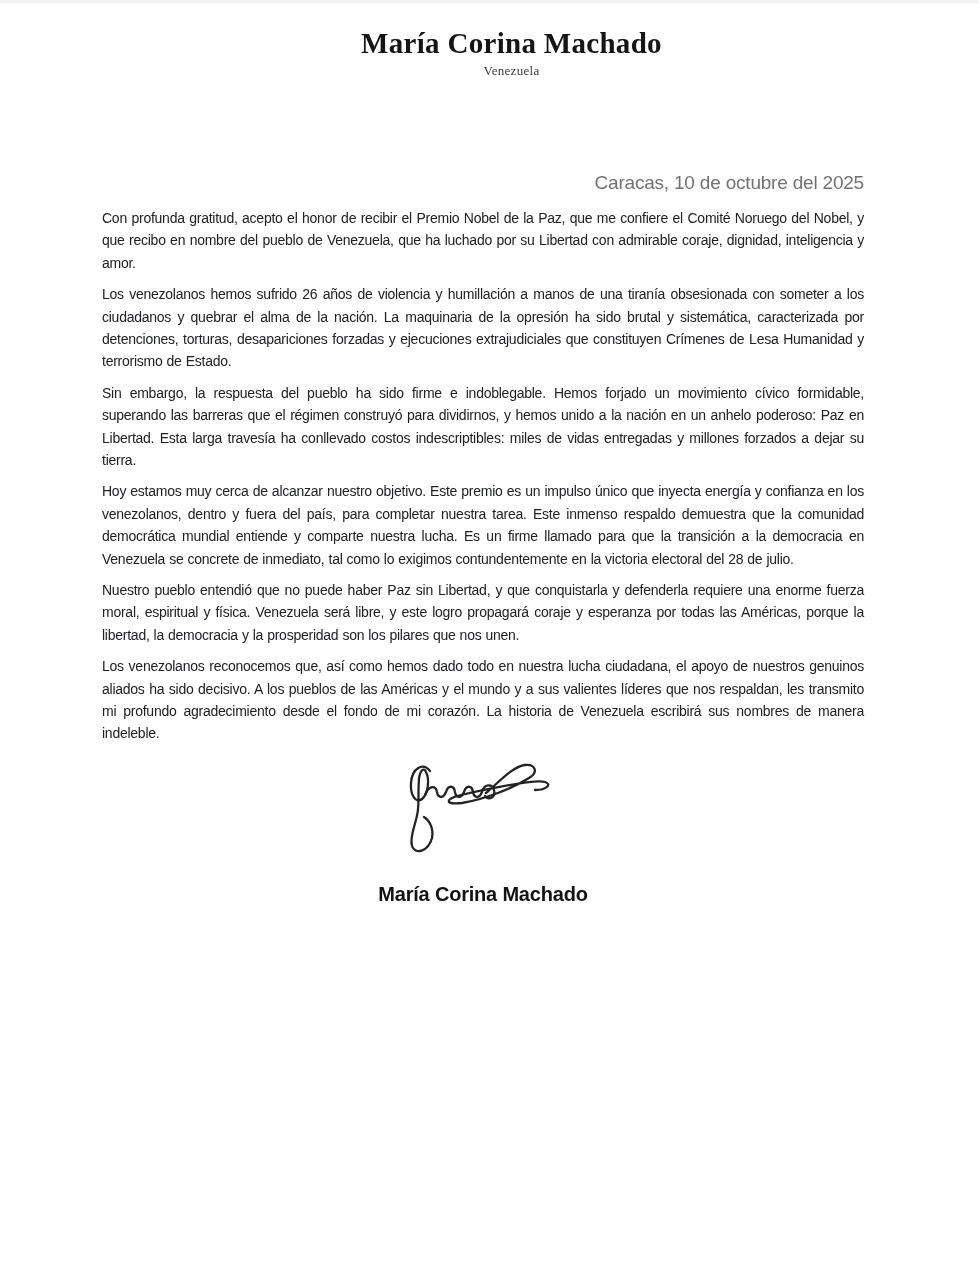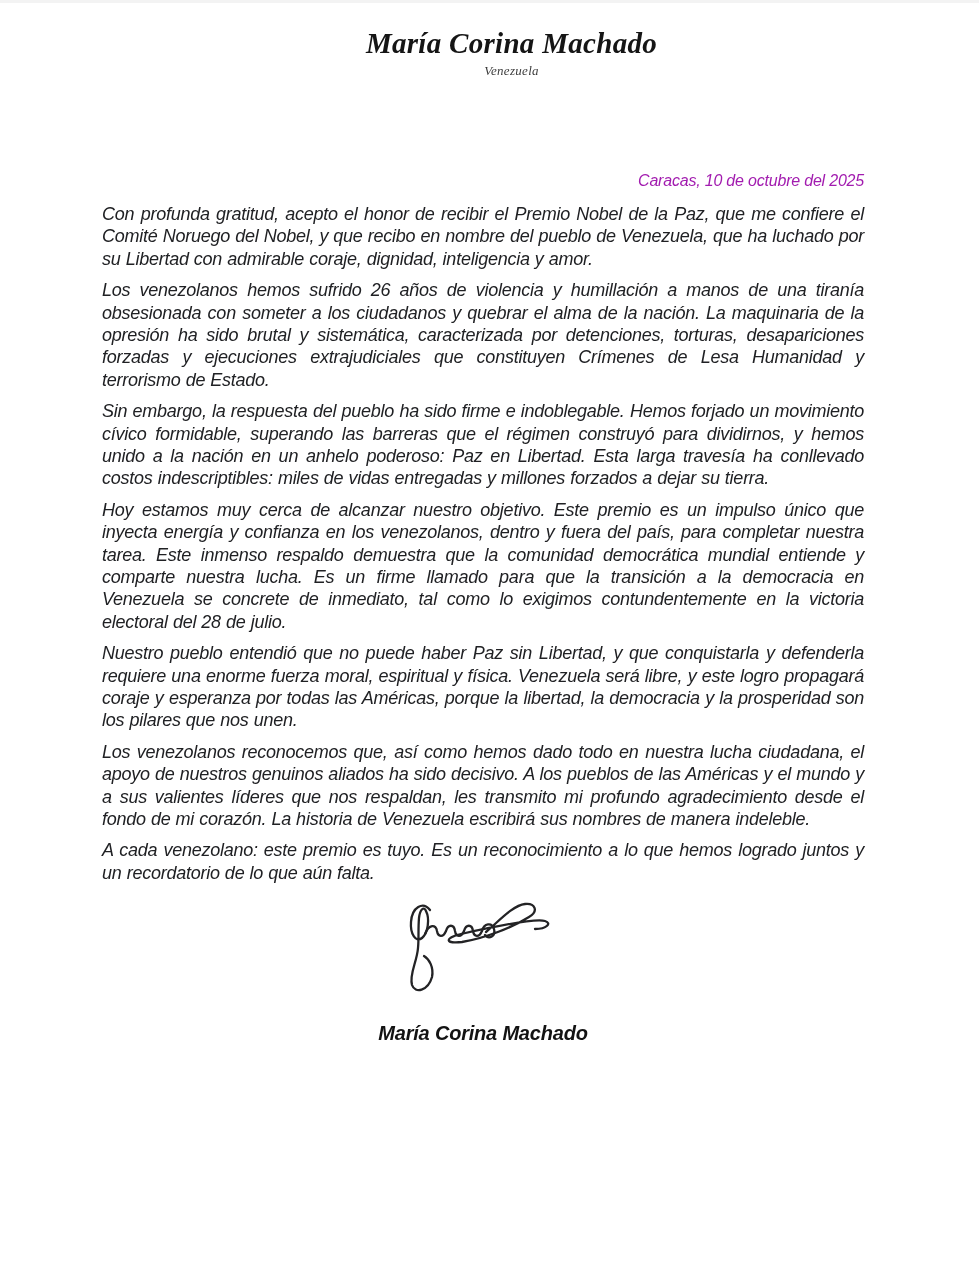--- a/index.html
+++ b/index.html
@@ -9,21 +9,20 @@
     position: relative;
     width: 979px;
     height: 1280px;
     margin: 0 auto;
     background: #ffffff;
     box-sizing: border-box;
     font-family: "Liberation Sans", sans-serif;
     color: #1d1d1f;
     overflow: hidden;
     border-top: 3px solid #f3f3f3;
-    font-style: italic;
   }
   
   .letterhead {
     padding-top: 25px;
     text-align: center;
     font-family: "Liberation Serif", serif;
     transform: translateX(22px);
   }
   .letterhead-name {
     font-size: 29px;
@@ -39,28 +38,28 @@
     letter-spacing: 0.3px;
   }
   
   .content {
     width: 762px;
     margin-left: 102px;
   }
   .date-line {
     margin-top: 93px;
     text-align: right;
-    font-size: 16px;
-    color: #a21caf;
+    font-size: 19px;
+    color: #737373;
     letter-spacing: -0.2px;
   }
   .paragraphs { margin-top: 13px; }
   .para {
     margin: 0 0 9px 0;
-    font-size: 18px;
+    font-size: 14px;
     line-height: 22.4px;
     text-align: justify;
     letter-spacing: -0.25px;
     word-spacing: 0.4px;
     color: #202124;
   }
   
   .sig-block {
     text-align: center;
     margin-top: 14px;
@@ -100,21 +99,20 @@
 
     <div class="date-line">Caracas, 10 de octubre del 2025</div>
 
     <div class="paragraphs">
       <p class="para">Con profunda gratitud, acepto el honor de recibir el Premio Nobel de la Paz, que me confiere el Comité Noruego del Nobel, y que recibo en nombre del pueblo de Venezuela, que ha luchado por su Libertad con admirable coraje, dignidad, inteligencia y amor.</p>
       <p class="para">Los venezolanos hemos sufrido 26 años de violencia y humillación a manos de una tiranía obsesionada con someter a los ciudadanos y quebrar el alma de la nación. La maquinaria de la opresión ha sido brutal y sistemática, caracterizada por detenciones, torturas, desapariciones forzadas y ejecuciones extrajudiciales que constituyen Crímenes de Lesa Humanidad y terrorismo de Estado.</p>
       <p class="para">Sin embargo, la respuesta del pueblo ha sido firme e indoblegable. Hemos forjado un movimiento cívico formidable, superando las barreras que el régimen construyó para dividirnos, y hemos unido a la nación en un anhelo poderoso: Paz en Libertad. Esta larga travesía ha conllevado costos indescriptibles: miles de vidas entregadas y millones forzados a dejar su tierra.</p>
       <p class="para">Hoy estamos muy cerca de alcanzar nuestro objetivo. Este premio es un impulso único que inyecta energía y confianza en los venezolanos, dentro y fuera del país, para completar nuestra tarea. Este inmenso respaldo demuestra que la comunidad democrática mundial entiende y comparte nuestra lucha. Es un firme llamado para que la transición a la democracia en Venezuela se concrete de inmediato, tal como lo exigimos contundentemente en la victoria electoral del 28 de julio.</p>
       <p class="para">Nuestro pueblo entendió que no puede haber Paz sin Libertad, y que conquistarla y defenderla requiere una enorme fuerza moral, espiritual y física. Venezuela será libre, y este logro propagará coraje y esperanza por todas las Américas, porque la libertad, la democracia y la prosperidad son los pilares que nos unen.</p>
       <p class="para">Los venezolanos reconocemos que, así como hemos dado todo en nuestra lucha ciudadana, el apoyo de nuestros genuinos aliados ha sido decisivo. A los pueblos de las Américas y el mundo y a sus valientes líderes que nos respaldan, les transmito mi profundo agradecimiento desde el fondo de mi corazón. La historia de Venezuela escribirá sus nombres de manera indeleble.</p>
-      <p class="para">A cada venezolano: este premio es tuyo. Es un reconocimiento a lo que hemos logrado juntos y un recordatorio de lo que aún falta.</p>
     </div>
 
     <div class="sig-block">
       <svg class="signature-svg" viewBox="0 0 160 100" aria-hidden="true">
 
         <path d="M 34 12
                  C 27 3, 16 9, 15 24
                  C 14 36, 20 45, 26 40
                  C 32 35, 34 21, 30 13
                  C 28 8, 24 11, 23 20

